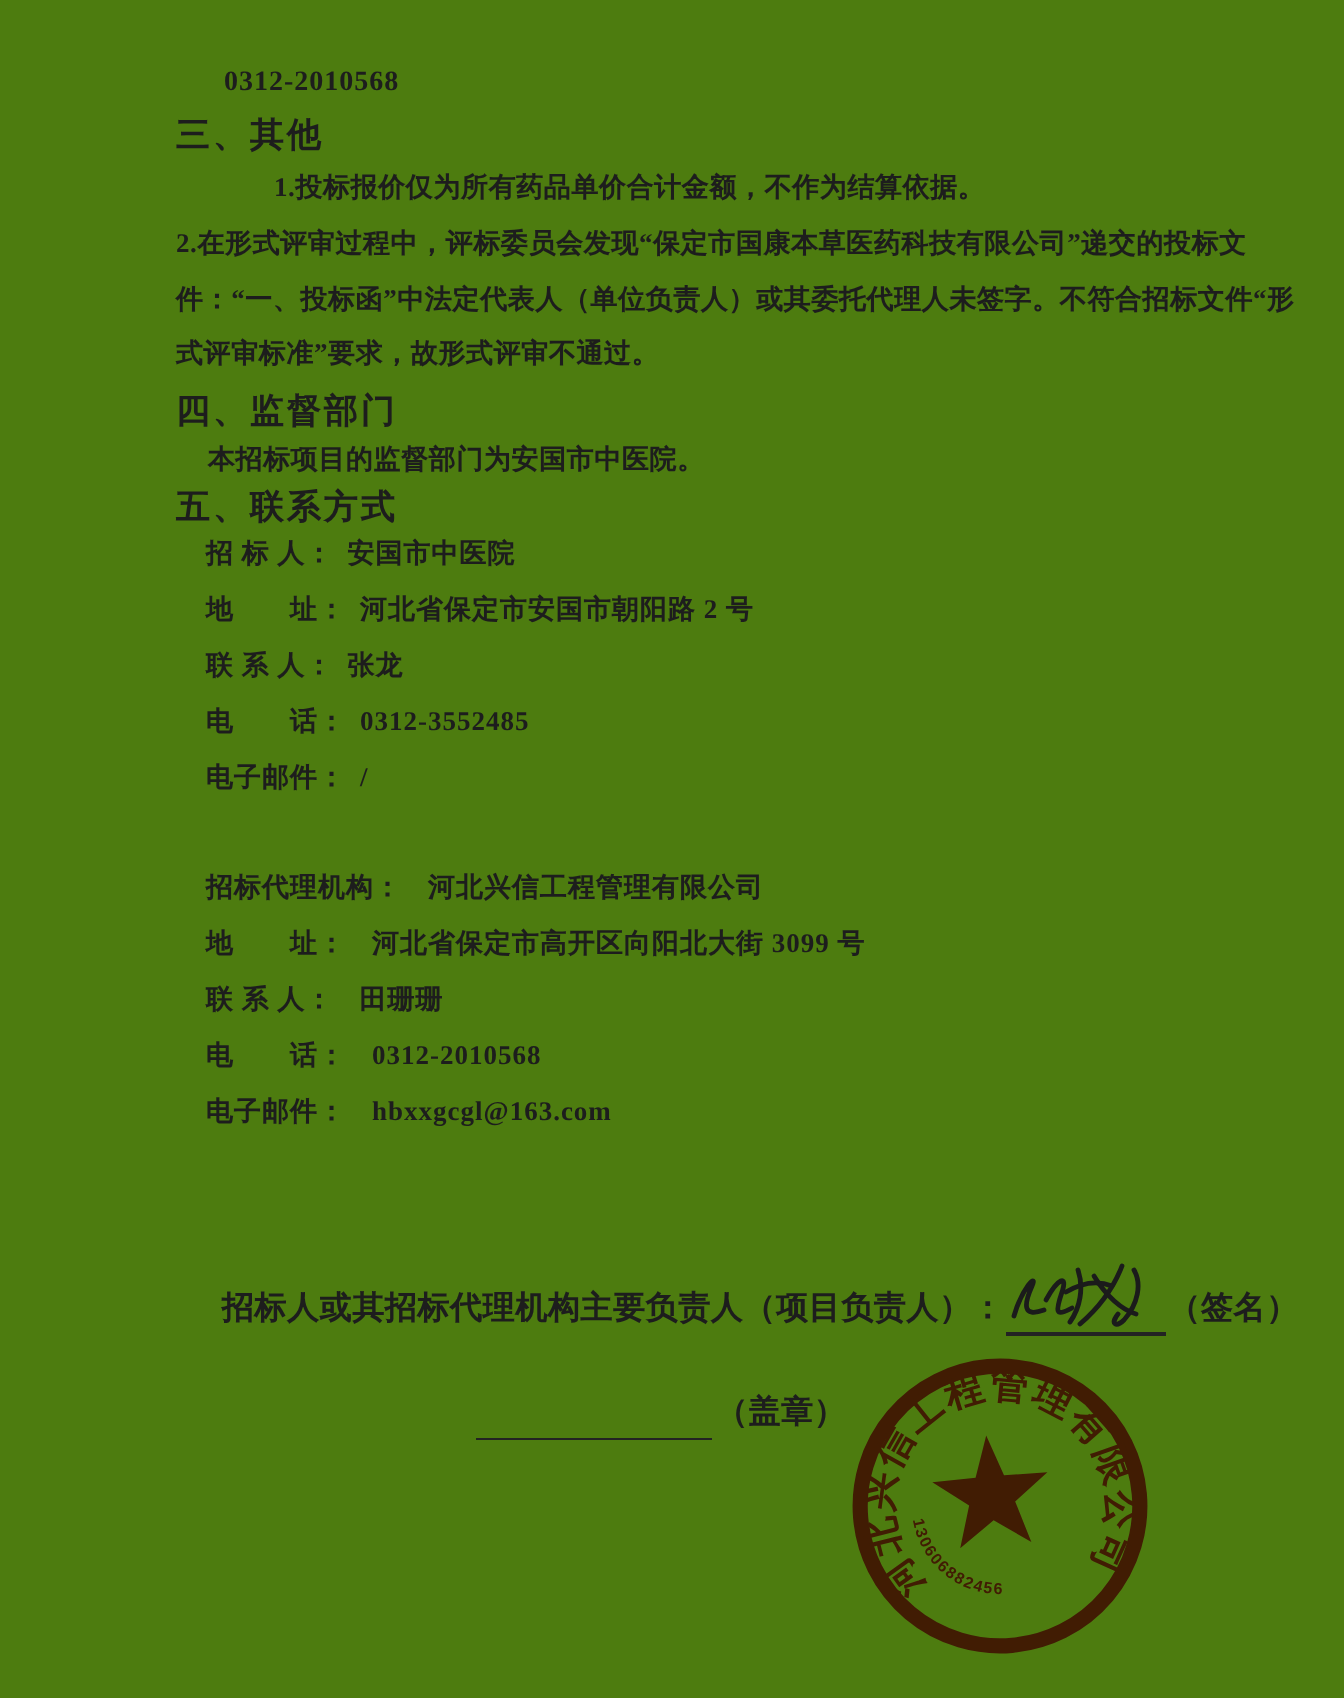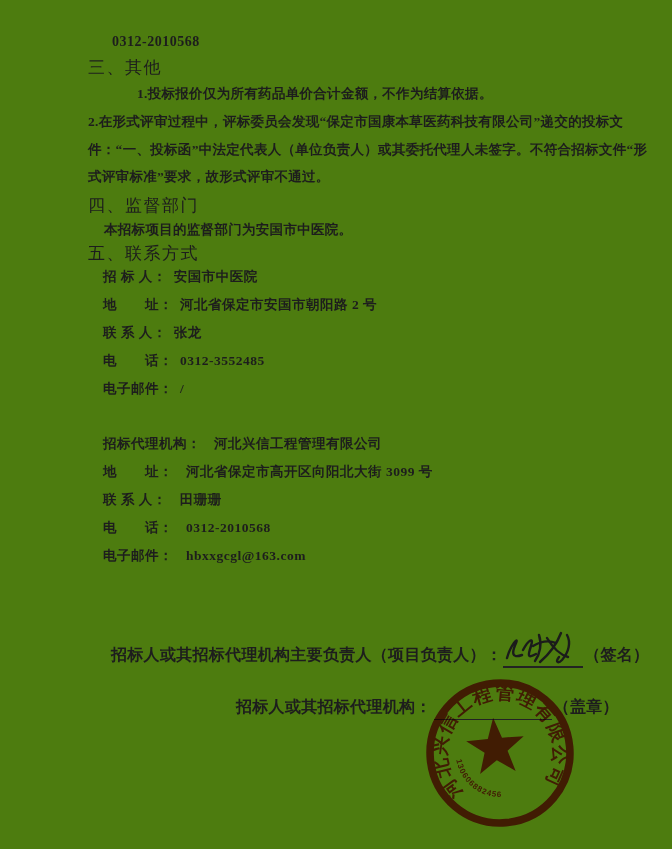--- a/index.html
+++ b/index.html
@@ -6,21 +6,21 @@
   .page {
     position:relative;
     width:672px; height:849px;
     background:#4d7c0f;
     color:#1d1d1d;
     font-family:"Liberation Serif", serif;
     overflow:hidden;
   }
   .abs { position:absolute; }
   .ref-num { left:112px; top:34px; font-size:14px; font-weight:600; letter-spacing:.5px; }
-  .heading { font-size:17px; font-weight:normal; letter-spacing:1.5px; white-space:nowrap; }
+  .heading { font-size:17px; font-weight:bold; letter-spacing:1.5px; white-space:nowrap; }
   .h-other { left:88px; top:56px; }
   .h-supervision { left:88px; top:194px; }
   .h-contact { left:88px; top:242px; }
   .body-text { font-size:13.5px; font-weight:600; letter-spacing:.3px; white-space:nowrap; }
   .item1 { left:117px; top:85px;margin-left:20px; }
   .pline0 { left:88px; top:113px; }
   .pline1 { left:88px; top:141px; }
   .pline2 { left:88px; top:168px;text-align:right; }
   .sup-body { left:104px; top:221px; }
   .contact-block { left:103px; display:block; }
@@ -119,21 +119,20 @@
         <path d="M34 20 C44 14 52 15 57 17"></path>
         <path d="M62 7 C57 20 48 30 41 36"></path>
         <path d="M48 12 C54 22 62 29 69 31"></path>
         <path d="M68 9 C72 16 70 26 63 34 C59 38 56 36 60 31"></path>
       </svg>
     </span>
     <span class="lbl">（签名）</span>
   </div>
 
   <div class="abs sign-line agency-sign-line">
-    <span class="lbl">招标人或其招标代理机构：</span>
     <span class="slot seal-slot"></span>
     <span class="lbl">（盖章）</span>
   </div>
 
   <svg class="seal" viewBox="0 0 200 200">
     <defs>
       <path id="arcTop" d="M 49.8 150.2 A 71 71 0 1 1 150.2 150.2" fill="none"></path>
       <path id="arcBottom" d="M 42 100 A 58 58 0 0 0 100 158" fill="none"></path>
     </defs>
     <circle cx="100" cy="100" r="92" fill="none" stroke="#d2281e" stroke-width="10"></circle>

